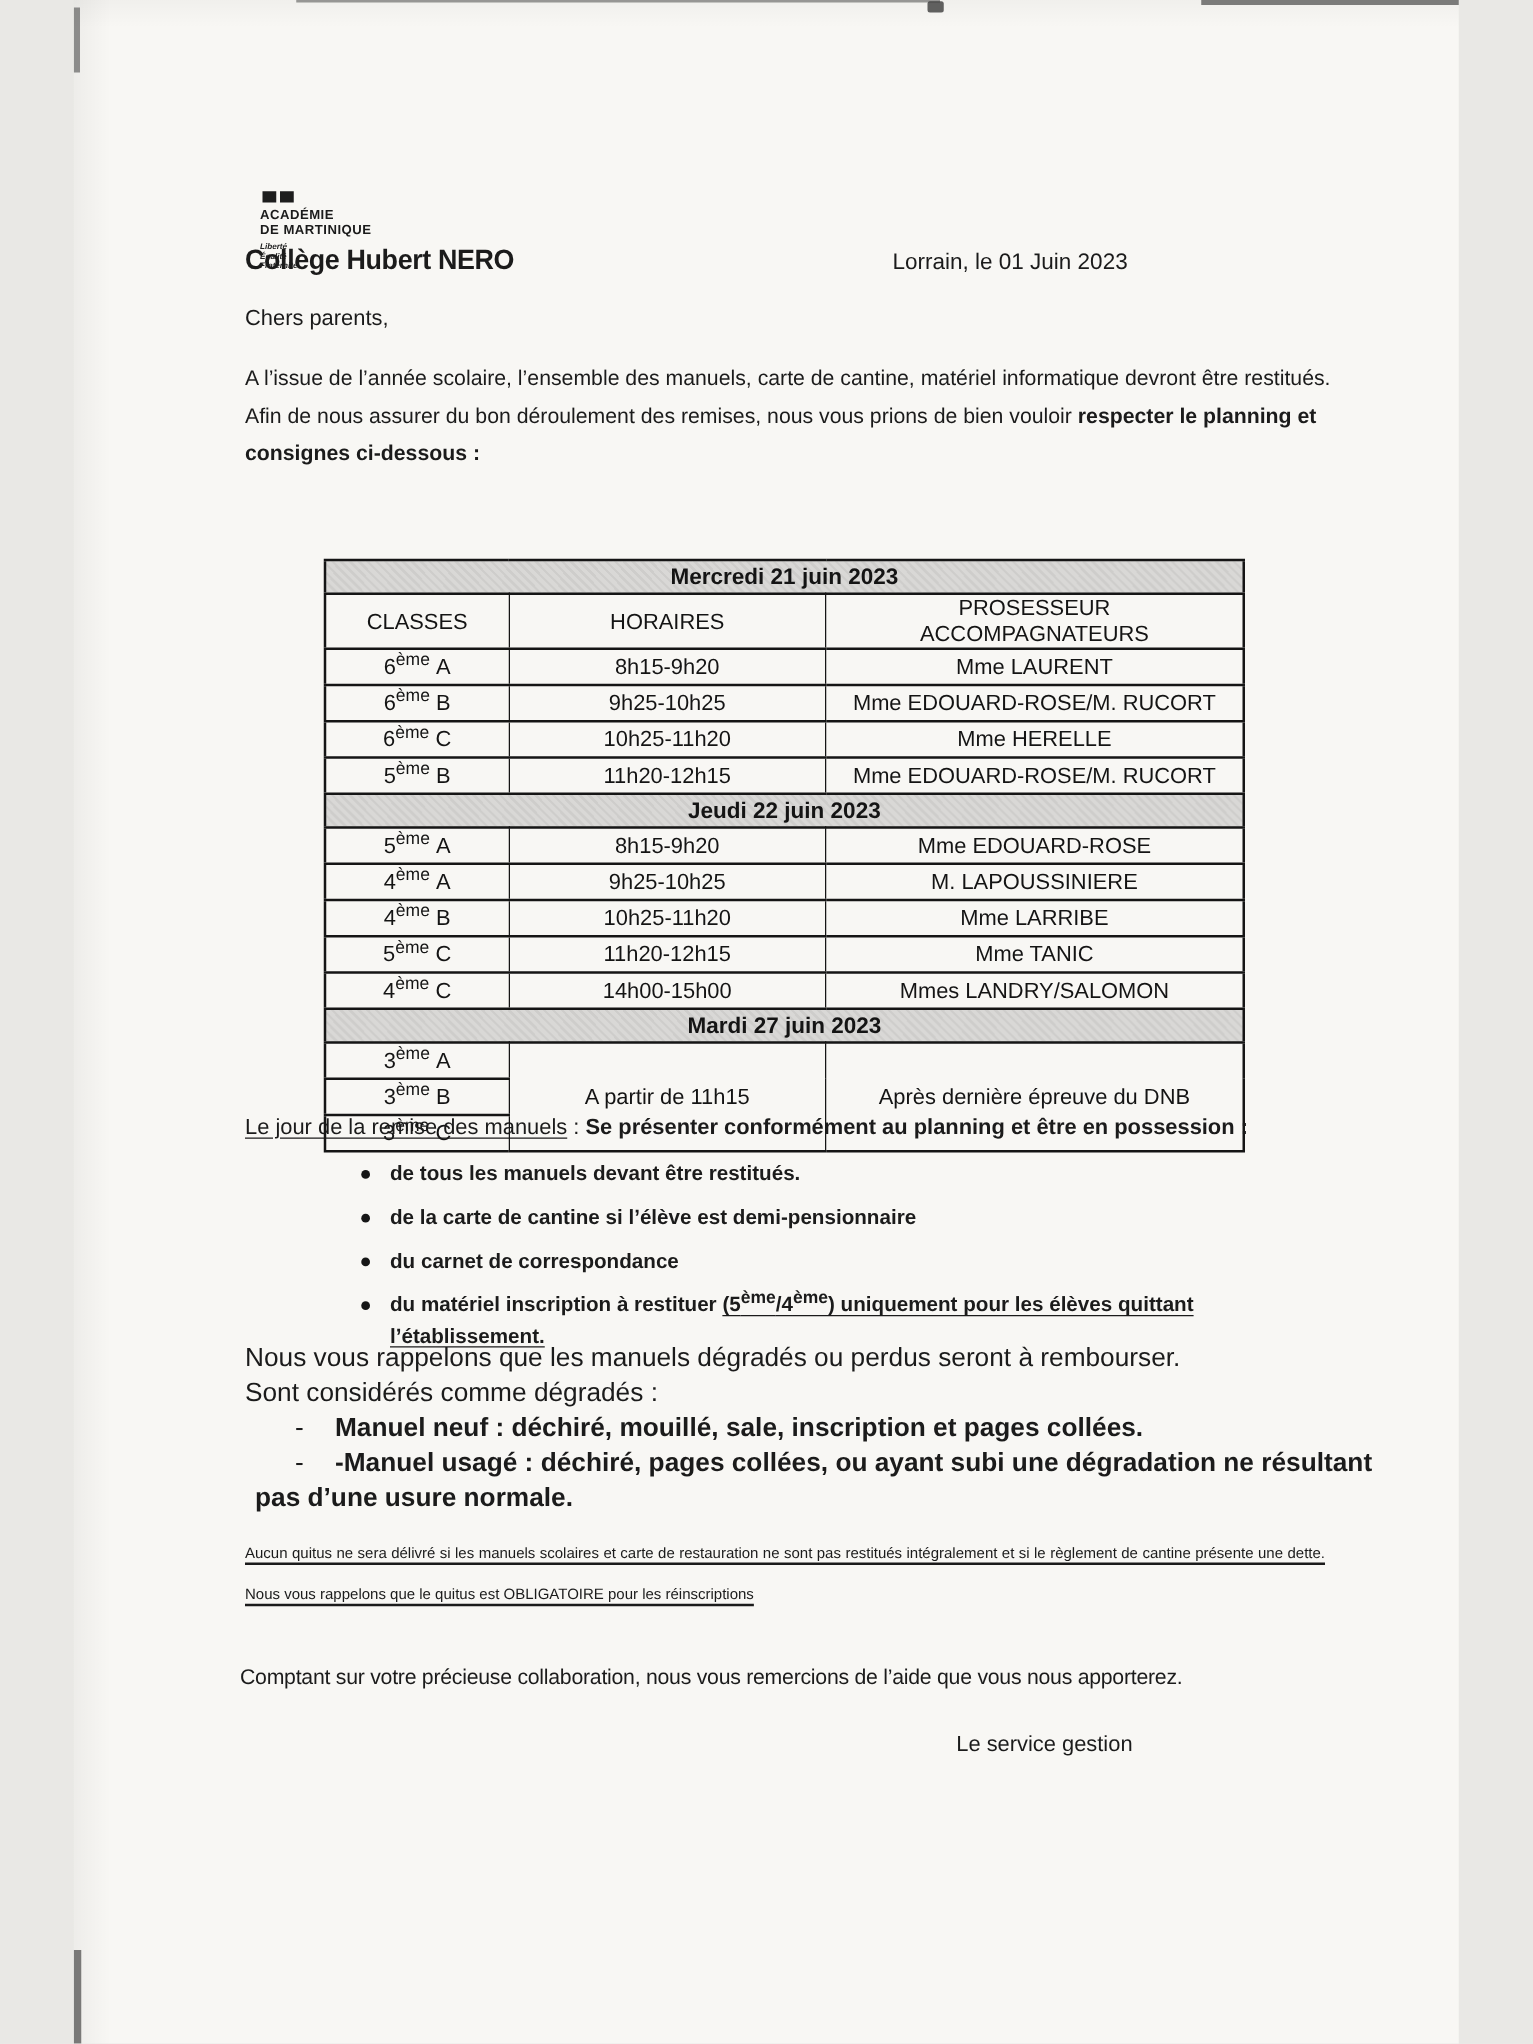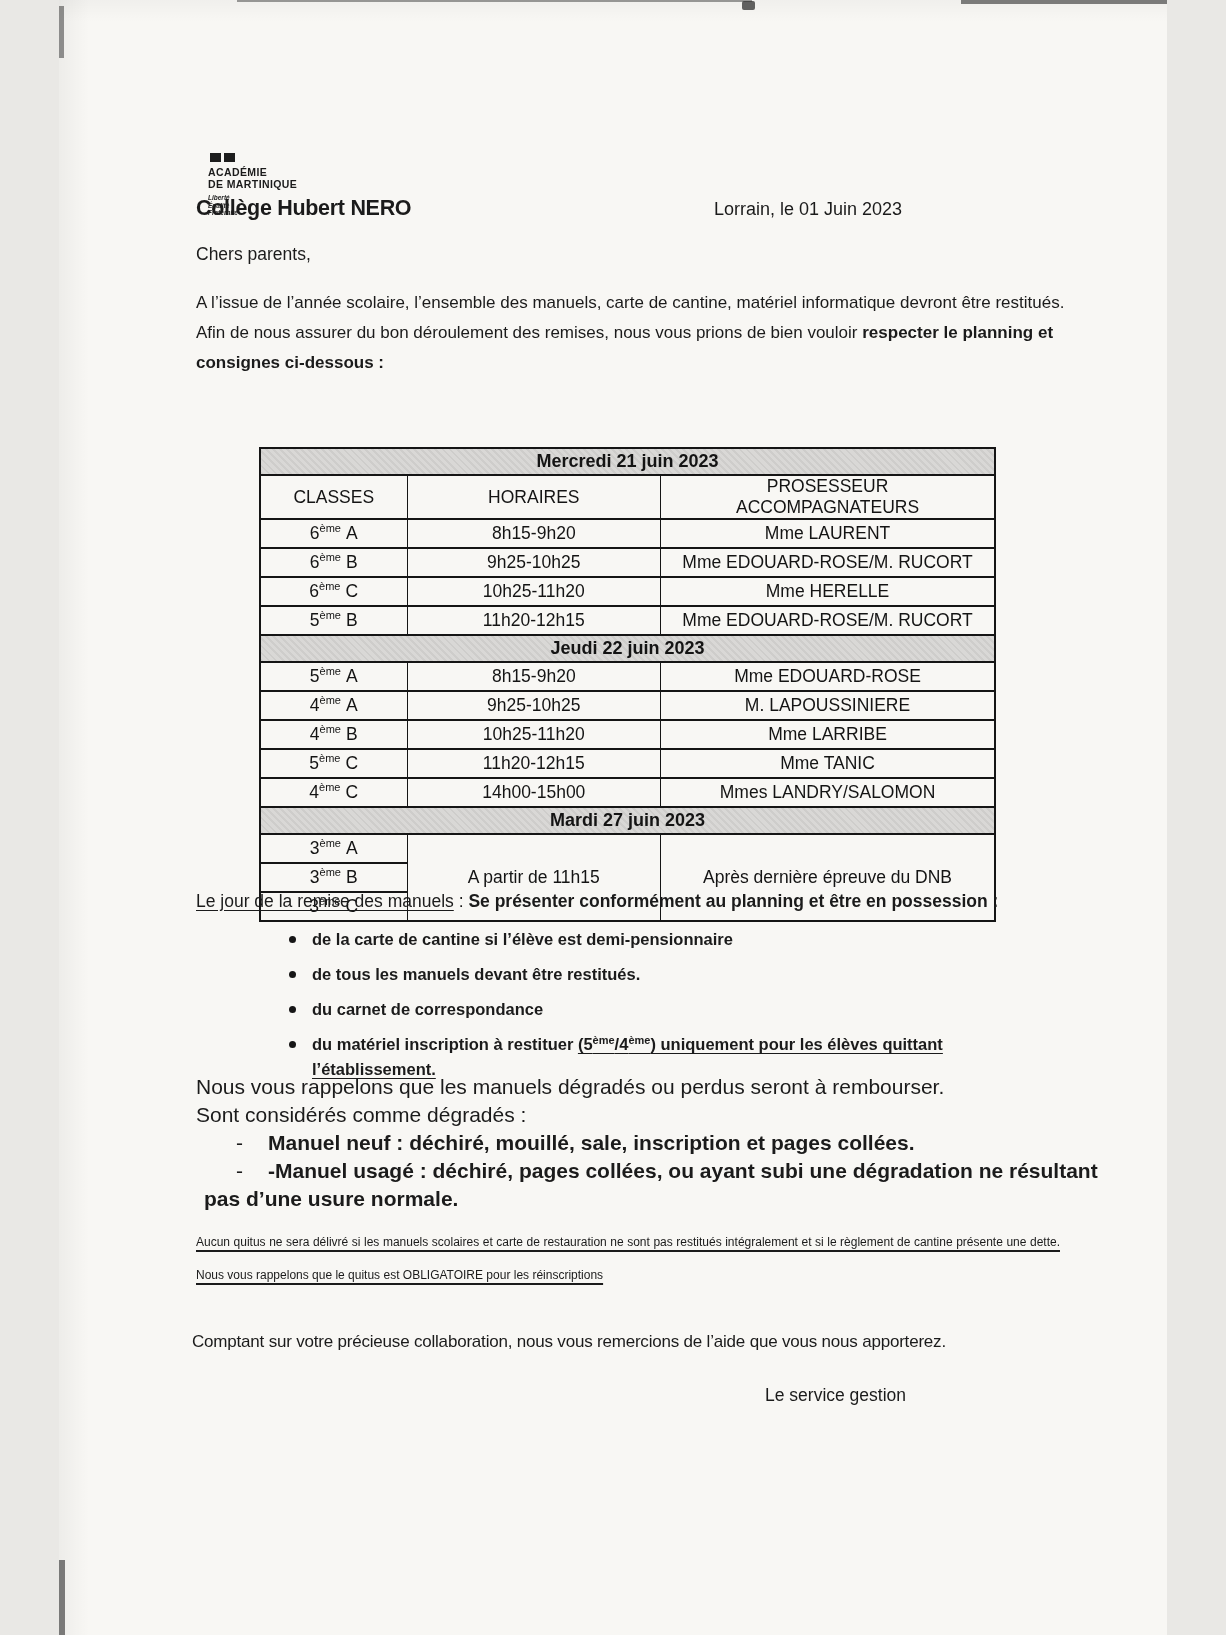--- a/index.html
+++ b/index.html
@@ -40,21 +40,21 @@
   table.planning td,table.planning th{
     border:1.5px solid #151515;border-top-width:2px;border-bottom-width:2px;
     text-align:center;vertical-align:middle;font-size:17.5px;font-weight:400;
     height:27px;padding:0 16px;color:#141414;
   }
   tr.band td{
     background:#d9d8d6;font-weight:700;font-size:18px;height:25px;
     background-image:repeating-linear-gradient(45deg, rgba(0,0,0,.05) 0 2px, rgba(0,0,0,0) 2px 5px);
   }
   .col-classes{width:20%;}.col-horaires{width:34.5%;}.col-prof{width:45.5%;}
-  sup{font-size:11px;line-height:0;}
+  sup{font-size:14px;line-height:0;}
   .classe-letter{margin-left:5px;}
 
   
   .remise{position:absolute;left:137px;top:891px;font-size:17.5px;}
   .u{text-decoration:underline;text-underline-offset:3px;}
   .bullets{position:absolute;left:230px;top:927px;width:758px;}
   .bullet-item{display:flex;gap:16px;margin-bottom:10px;font-weight:700;font-size:16.5px;line-height:25px;}
   .dot{flex:0 0 auto;width:7px;height:7px;border-radius:50%;background:#161616;margin-top:9px;}
 
   .reminder{position:absolute;left:137px;top:1073px;font-size:21px;line-height:28px;}
@@ -192,25 +192,25 @@
     </table>
   </div>
 
   <div class="remise">
     <span class="u">Le jour de la remise des manuels</span><span> : </span><span class="b">Se présenter conformément au planning et être en possession :</span>
   </div>
 
   <div class="bullets">
     <div class="bullet-item">
       <span class="dot"></span>
+      <span>de tous les manuels devant être restitués.</span>
+    </div>
+    <div class="bullet-item">
+      <span class="dot"></span>
       <span>de la carte de cantine si l’élève est demi-pensionnaire</span>
-    </div>
-    <div class="bullet-item">
-      <span class="dot"></span>
-      <span>de tous les manuels devant être restitués.</span>
     </div>
     <div class="bullet-item">
       <span class="dot"></span>
       <span>du carnet de correspondance</span>
     </div>
     <div class="bullet-item">
       <span class="dot"></span>
       <span><span>du matériel inscription à restituer </span><span class="u"><span>(5</span><sup>ème</sup><span>/4</span><sup>ème</sup><span>) uniquement pour les élèves quittant l’établissement.</span></span></span>
     </div>
   </div>

